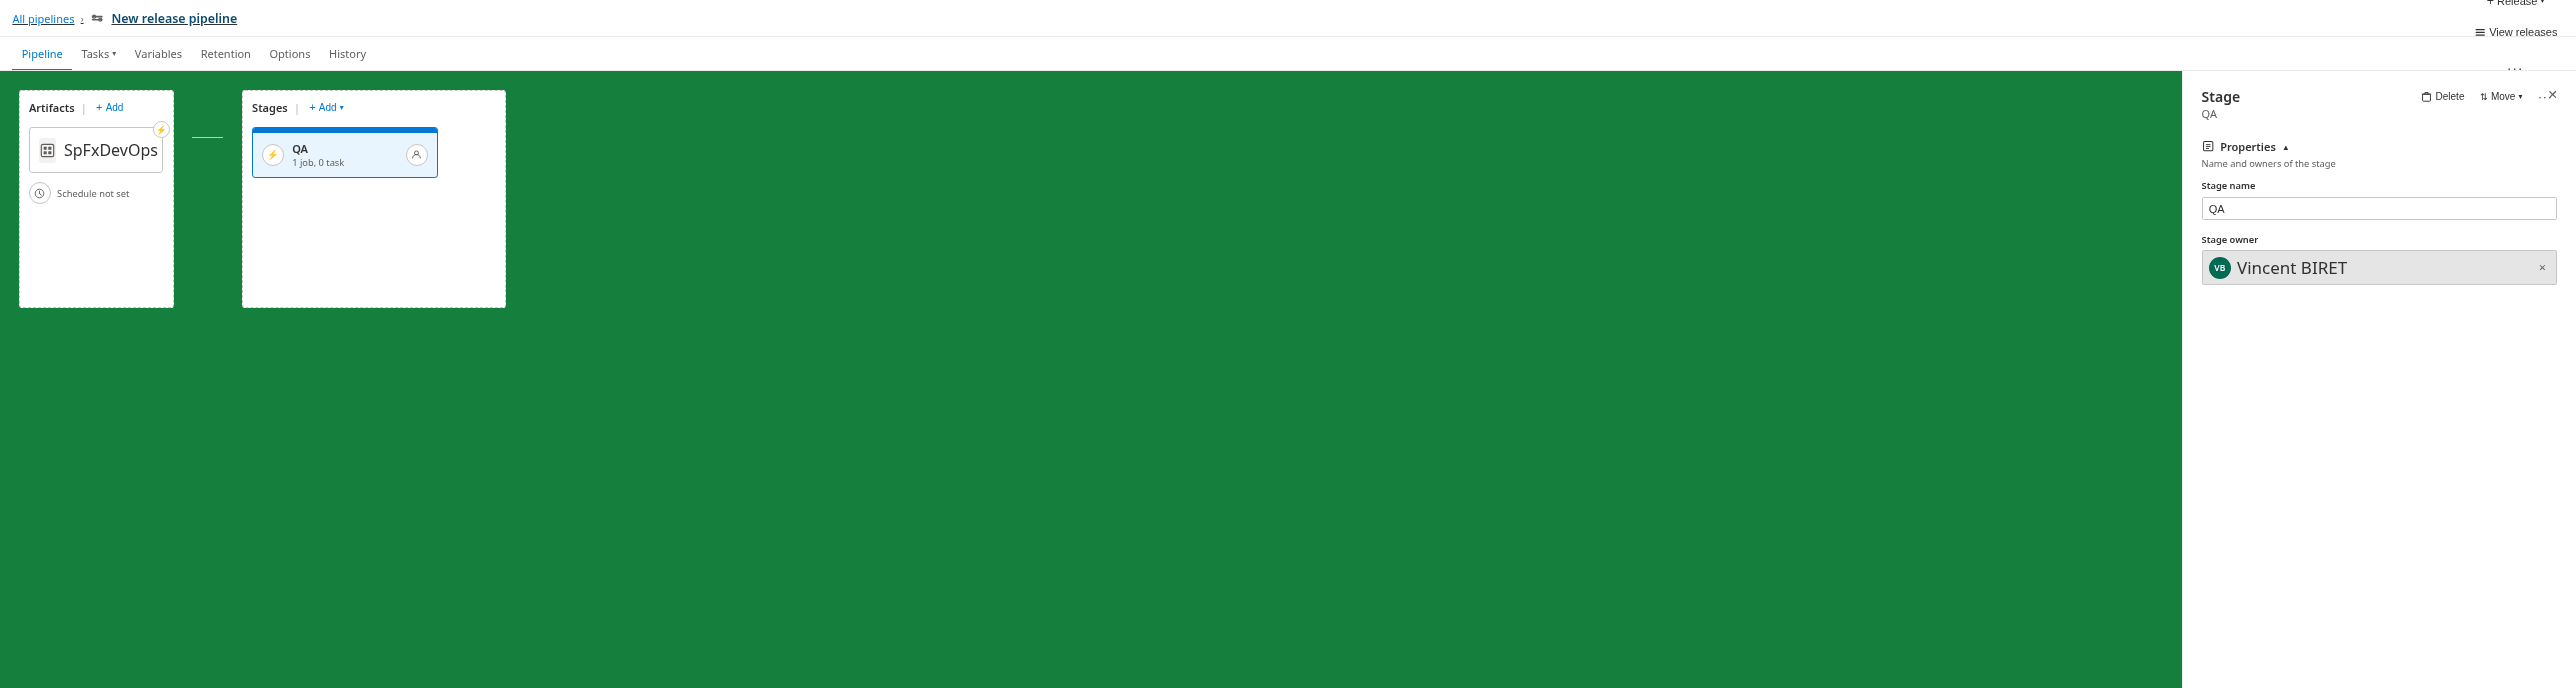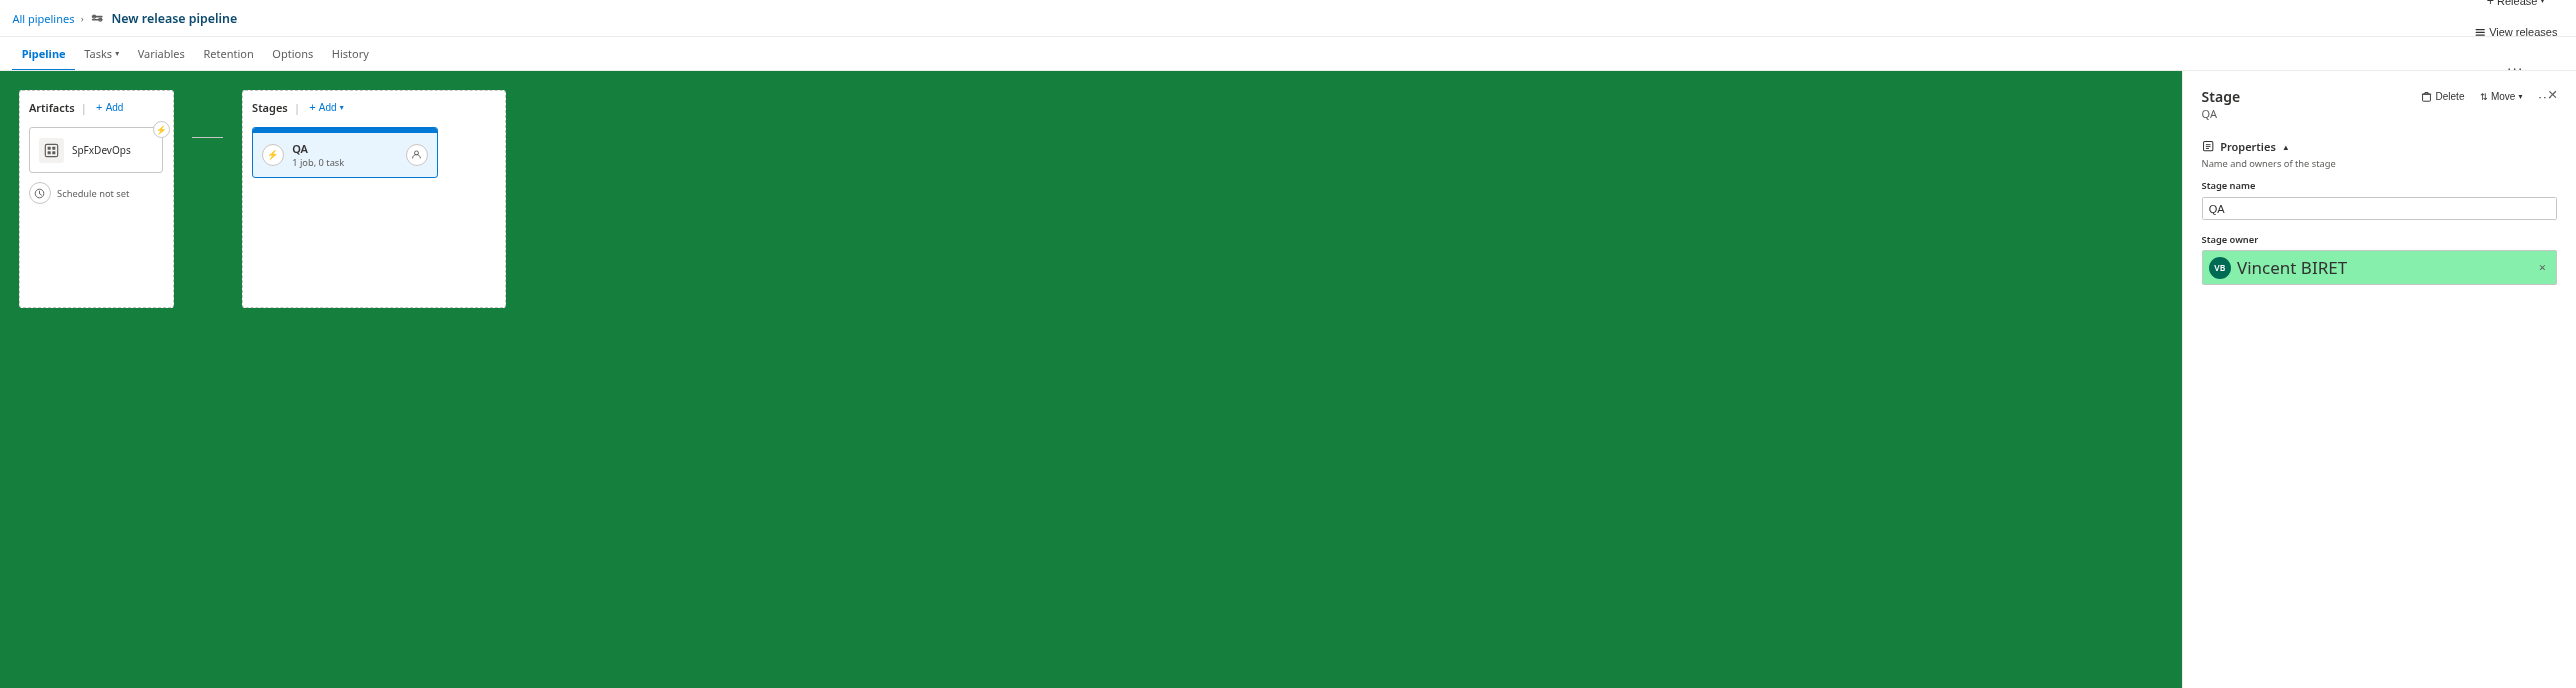--- a/index.html
+++ b/index.html
@@ -12,20 +12,21 @@
       padding: 0 12.4px;
       height: 37px;
       border-bottom: 0.8px solid #edebe9;
       background: #fff;
     }
     .header-left {
       display: flex;
       align-items: center;
       flex: 1;
       gap: 6.2px;
+      text-decoration: underline;
     }
     .breadcrumb-link {
       color: #0078d4;
       font-size: 11px;
       cursor: pointer;
       text-decoration: none;
     }
     .breadcrumb-sep {
       color: #605e5c;
       font-size: 9.3px;
@@ -88,21 +89,21 @@
       padding: 0 9.3px;
       font-size: 11px;
       cursor: pointer;
       border-bottom: 1.6px solid transparent;
       color: #605e5c;
       position: relative;
     }
     .nav-tab.active {
       color: #0078d4;
       border-bottom: 1.6px solid #0078d4;
-      font-weight: 700;
+      font-weight: 400;
     }
 
     
     .main-content {
       display: flex;
       height: calc(100vh - 71px);
       position: relative;
     }
 
     
@@ -369,21 +370,21 @@
       margin-bottom: 12.4px;
     }
 
     .owner-field {
       display: flex;
       align-items: center;
       gap: 6.2px;
       border: 0.8px solid #c8c6c4;
       border-radius: 1.6px;
       padding: 4.7px 6.2px;
-      background: #86efac;
+      background: #e5e5e5;
     }
     .owner-avatar {
       width: 22px;
       height: 22px;
       background: #006b52;
       border-radius: 50%;
       display: flex;
       align-items: center;
       justify-content: center;
       color: #fff;
@@ -493,21 +494,21 @@
       <div class="artifact-item">
         <div class="artifact-icon">
           <svg width="17" height="17" viewBox="0 0 22 22" fill="none">
             <rect x="3" y="3" width="16" height="16" rx="2" stroke="#605e5c" stroke-width="1.5"></rect>
             <rect x="6" y="6" width="4" height="4" rx="0.5" fill="#605e5c"></rect>
             <rect x="12" y="6" width="4" height="4" rx="0.5" fill="#605e5c"></rect>
             <rect x="6" y="12" width="4" height="4" rx="0.5" fill="#605e5c"></rect>
             <rect x="12" y="12" width="4" height="4" rx="0.5" fill="#605e5c"></rect>
           </svg>
         </div>
-        <span style="font-size:10px;">SpFxDevOps</span>
+        <span style="font-size:16px;">SpFxDevOps</span>
         <div class="artifact-lightning" title="Continuous deployment trigger">
           <span>⚡</span>
         </div>
       </div>
 
       <div class="schedule-item">
         <div class="schedule-icon">
           <svg width="11" height="11" viewBox="0 0 14 14" fill="none">
             <circle cx="7" cy="7" r="5.5" stroke="#605e5c" stroke-width="1.2"></circle>
             <line x1="7" y1="4" x2="7" y2="7" stroke="#605e5c" stroke-width="1.2" stroke-linecap="round"></line>

